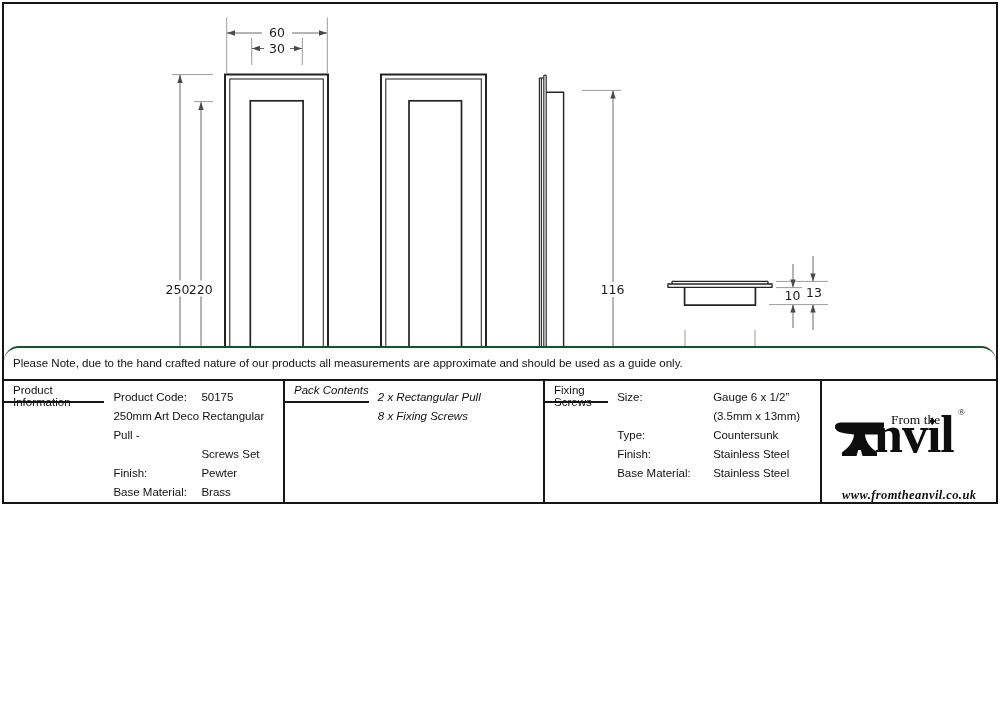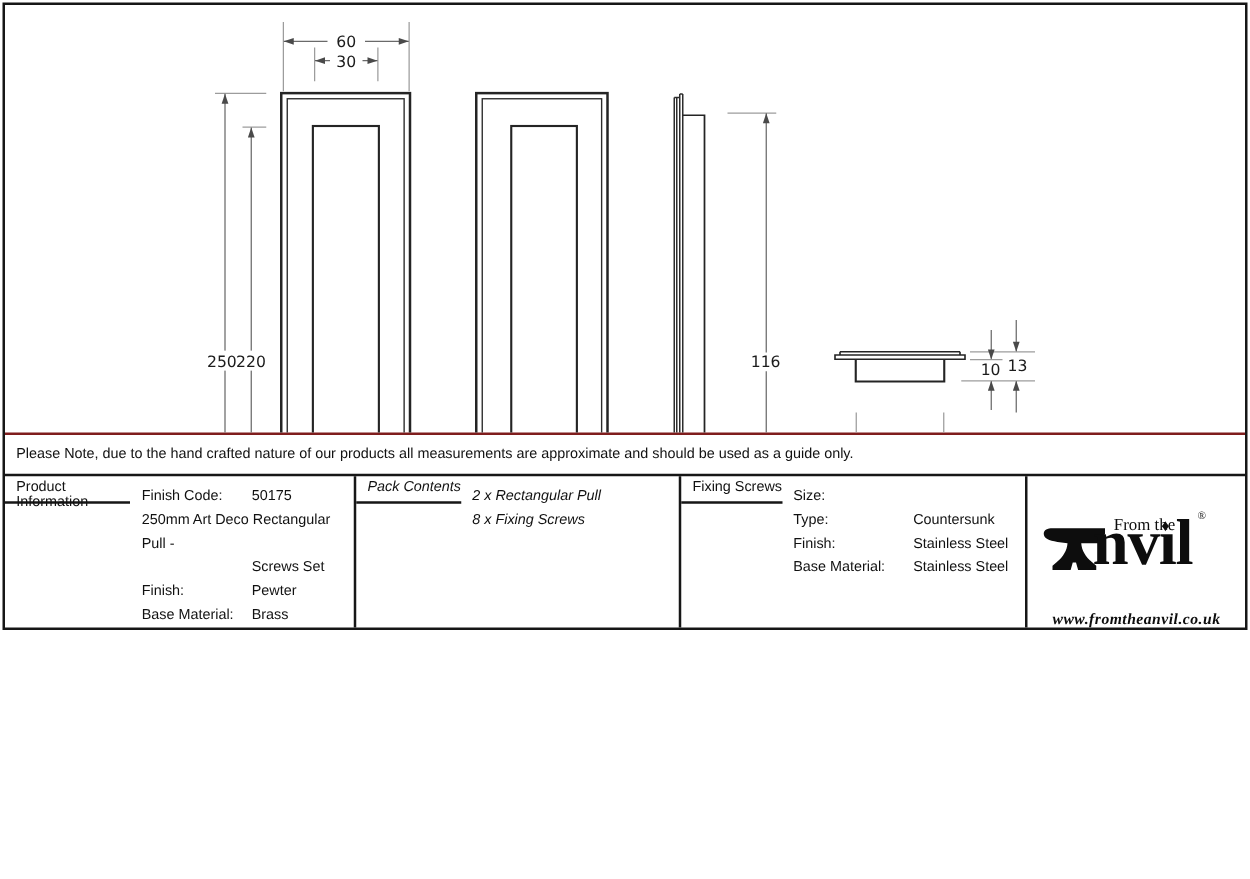--- a/index.html
+++ b/index.html
@@ -15,22 +15,22 @@
   .ah{fill:#4a4a4a;stroke:none;}
   .o2{stroke:#242424;stroke-width:2;fill:none;}
   .o1{stroke:#2c2c2c;stroke-width:1.1;fill:none;}
   .o17{stroke:#242424;stroke-width:1.7;fill:none;}
   .o14{stroke:#242424;stroke-width:1.4;fill:none;}
   .o13{stroke:#242424;stroke-width:1.3;fill:none;}
   .o12{stroke:#2c2c2c;stroke-width:1.2;fill:none;}
   .wr{fill:#ffffff;stroke:none;}
   .dt{fill:#1c1c1c;font-family:"DejaVu Sans",sans-serif;font-size:12.5px;text-anchor:middle;}
 
-  .note-row{border-top:2px solid #7f1d1d;height:31px;line-height:31px;padding-left:9px;
-            font-size:11.5px;}
+  .note-row{border-top:2px solid #14532d;height:31px;line-height:31px;padding-left:9px;
+            font-size:11.5px;border-radius:15px;}
   .spec-table{border-top:2px solid #161616;flex:1;display:flex;}
   .col{border-right:2px solid #161616;display:flex;flex-direction:row;box-sizing:border-box;}
   .col-product{width:281px;}
   .col-pack{width:260px;font-style:italic;}
   .col-screws{width:277px;}
   .col-logo{flex:1;border-right:none;display:flex;align-items:center;justify-content:center;}
   .col-header{height:17px;border-bottom:2px solid #161616;padding:3px 0 0 9px;font-size:11.5px;}
   .col-body{padding:7px 0 0 9px;font-size:11.5px;line-height:19px;}
   .kv{display:flex;}
   .kv .k{width:88px;flex-shrink:0;}
@@ -167,21 +167,21 @@
   </div>
 
   <div class="note-row">Please Note, due to the hand crafted nature of our products all measurements are approximate and should be used as a guide only.</div>
 
   <div class="spec-table">
 
     <div class="col col-product">
       <div class="col-header">Product Information</div>
       <div class="col-body">
         <div class="kv">
-          <span class="k">Finish Code:</span>
+          <span class="k">Product Code:</span>
           <span class="v">50175</span>
         </div>
         <div class="kv">
           <span class="v">250mm Art Deco Rectangular Pull -</span>
         </div>
         <div class="kv">
           <span class="k"></span>
           <span class="v">Screws Set</span>
         </div>
         <div class="kv">
@@ -201,20 +201,21 @@
         <div>2 x Rectangular Pull</div>
         <div>8 x Fixing Screws</div>
       </div>
     </div>
 
     <div class="col col-screws">
       <div class="col-header">Fixing Screws</div>
       <div class="col-body">
         <div class="kv">
           <span class="k">Size:</span>
+          <span class="v">Gauge 6 x 1/2” (3.5mm x 13mm)</span>
         </div>
         <div class="kv">
           <span class="k">Type:</span>
           <span class="v">Countersunk</span>
         </div>
         <div class="kv">
           <span class="k">Finish:</span>
           <span class="v">Stainless Steel</span>
         </div>
         <div class="kv">

